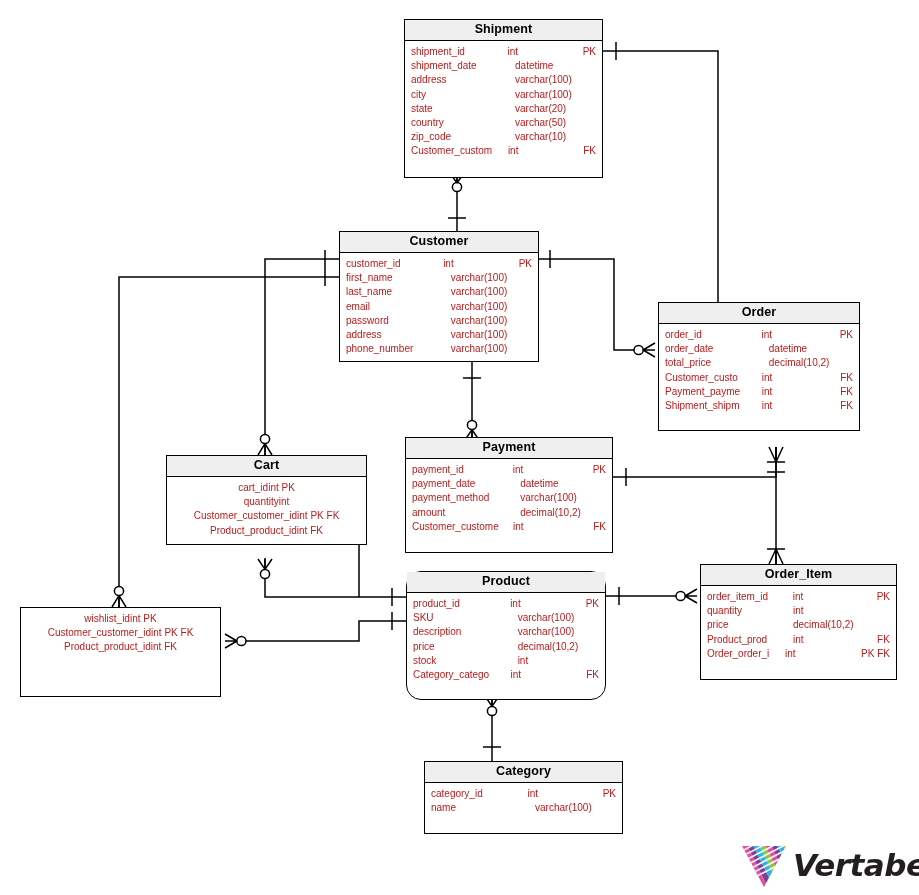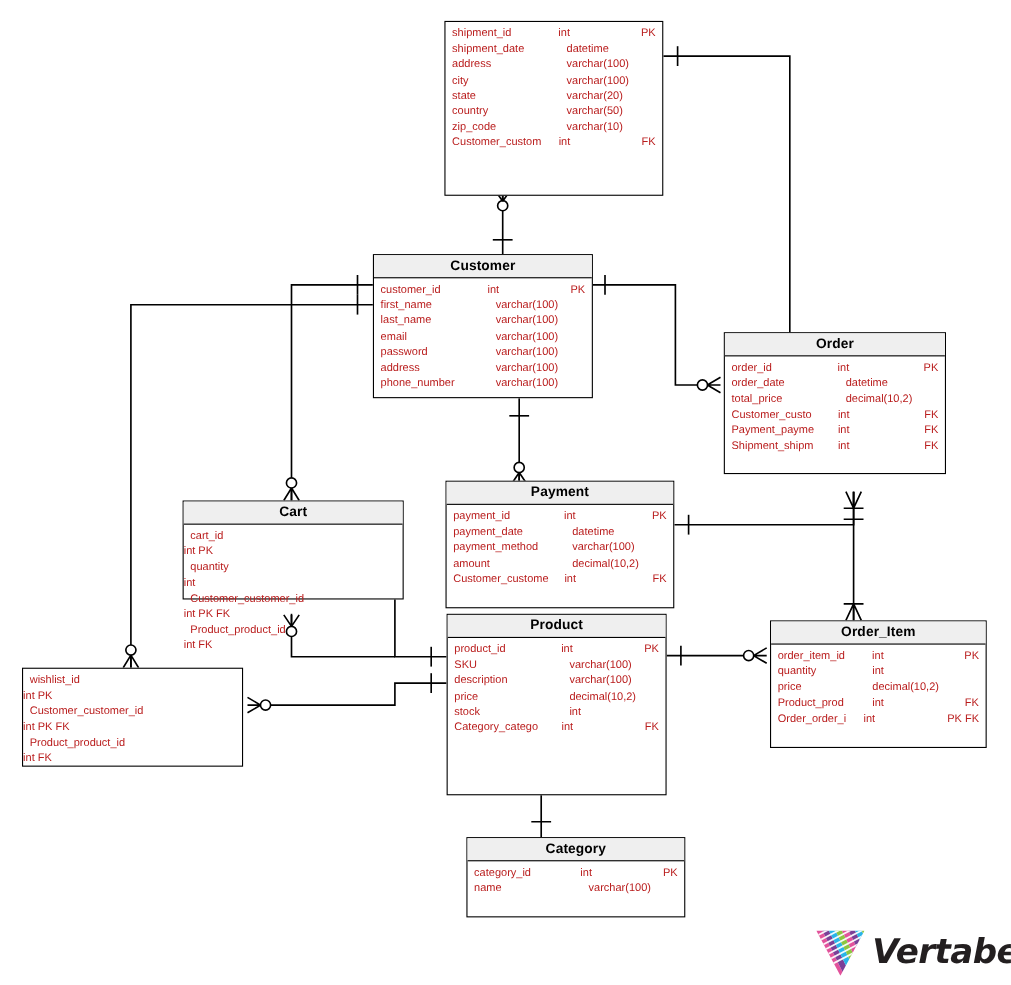--- a/index.html
+++ b/index.html
@@ -35,21 +35,21 @@
     font-size:10px;
     line-height:14.2px;
     color:#b91c1c;
     white-space:nowrap;
   }
   .a-name{padding-left:6px;}
   .a-type{}
   .a-key{text-align:center;padding-right:6px;}
 
   
-  .v2 .attr{justify-content:center;flex-direction:column;}
+  .v2 .attr{justify-content:center;}
   .v2 .a-name{padding-left:6px;}
   .v2 .a-type{padding-right:6px;text-align:left;}
 
   
   .v3 .a-name{width:var(--c1);}
   .v3 .a-type{width:var(--c2);}
   .v3 .a-key{flex:1;}
 
   
   #logo{position:absolute;left:741px;top:843px;width:172px;height:48px;z-index:8;}
@@ -131,20 +131,21 @@
 
       <path d="M492,700 L492,761"></path>
       <circle cx="492" cy="711" r="4.6" fill="#fff" stroke="#000" stroke-width="1.5"></circle>
       <path d="M492,706.4 L485,696 M492,706.4 L499,696 M492,706.4 L492,696"></path>
       <path d="M483,747 L501,747"></path>
     </g>
   </svg>
 
   <div id="entities">
       <div class="entity v3" style="left: 404px; top: 19px; width: 199px; height: 159px; --c1: 108px; --c2: 84px;">
+        <div class="entity-title">Shipment</div>
         <div class="attrs">
           <div class="attr">
             <span class="a-name">shipment_id</span>
             <span class="a-type">int</span>
             <span class="a-key">PK</span>
           </div>
           <div class="attr">
             <span class="a-name">shipment_date</span>
             <span class="a-type">datetime</span>
             <span class="a-key"></span>
@@ -316,21 +317,21 @@
           <div class="attr">
             <span class="a-name">Customer_customer_id</span>
             <span class="a-type">int PK FK</span>
           </div>
           <div class="attr">
             <span class="a-name">Product_product_id</span>
             <span class="a-type">int FK</span>
           </div>
         </div>
       </div>
-      <div class="entity v3" style="left: 406px; top: 558px; width: 200px; height: 165px; --c1: 108px; --c2: 84px;">
+      <div class="entity v3" style="left: 406px; top: 571px; width: 200px; height: 129px; border-radius: 15px; --c1: 108px; --c2: 84px;">
         <div class="entity-title">Product</div>
         <div class="attrs">
           <div class="attr">
             <span class="a-name">product_id</span>
             <span class="a-type">int</span>
             <span class="a-key">PK</span>
           </div>
           <div class="attr">
             <span class="a-name">SKU</span>
             <span class="a-type">varchar(100)</span>

